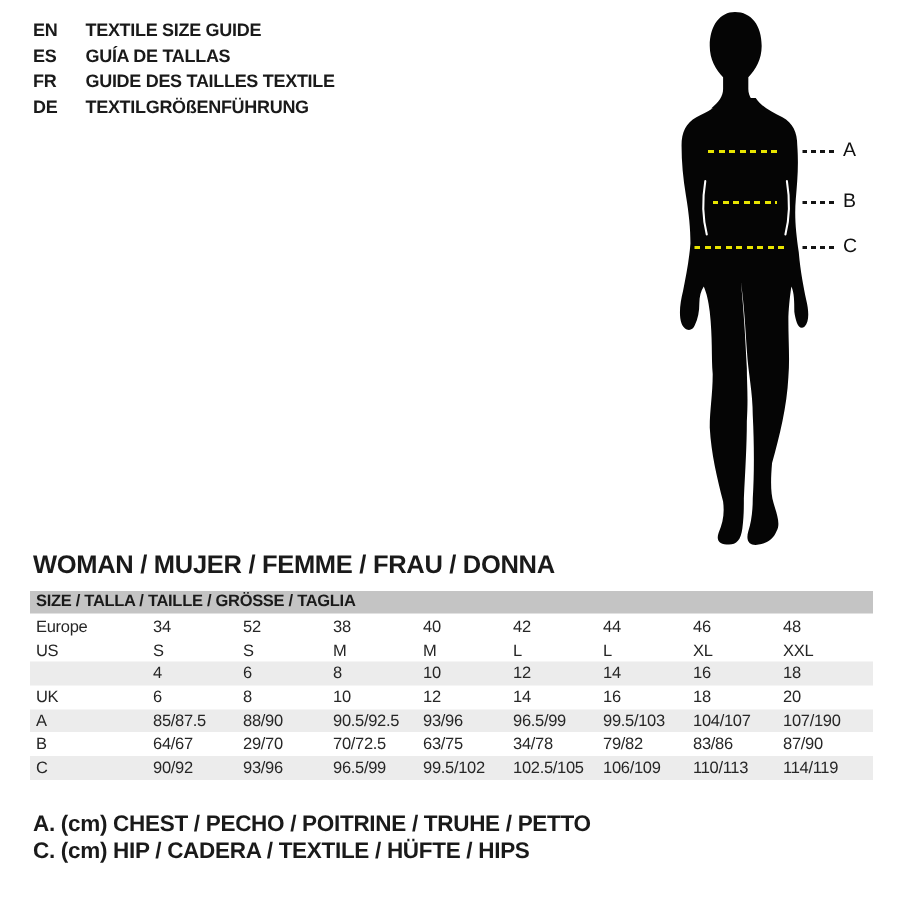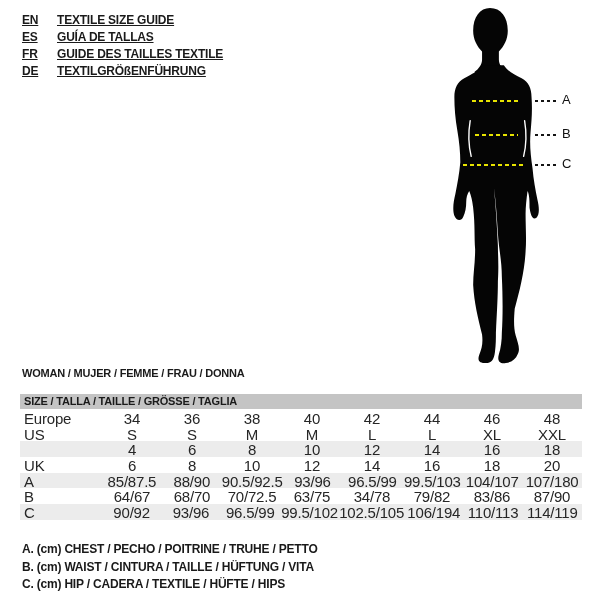--- a/index.html
+++ b/index.html
@@ -2,49 +2,49 @@
 <html><head>
 <meta charset="utf-8">
 <style>
   html,body{margin:0;padding:0;background:#ffffff;}
   #page{position:relative;width:600px;height:600px;background:#ffffff;overflow:hidden;
         font-family:"Liberation Sans","DejaVu Sans",sans-serif;color:#1a1a1a;}
 
   
   .lang-list{position:absolute;left:22px;top:12px;}
   .lang-row{display:grid;grid-template-columns:35px auto;line-height:17px;
-            font-size:12px;font-weight:bold;letter-spacing:-0.2px;white-space:nowrap;text-decoration:underline;}
+            font-size:12px;font-weight:bold;letter-spacing:-0.2px;white-space:nowrap;}
 
   
   .figure-area{position:absolute;left:0;top:0;width:600px;height:372px;}
   .silhouette{position:absolute;left:428px;top:4px;width:120px;height:366px;}
   .dash-yellow{position:absolute;height:2px;
       background:repeating-linear-gradient(to right,#e8e400 0 4px,transparent 4px 7px);}
   .dash-black{position:absolute;height:2px;width:23px;left:535px;
       background:repeating-linear-gradient(to right,#141414 0 3px,transparent 3px 6px);}
   .marker-label{position:absolute;left:562px;font-size:13px;color:#111;}
 
   
-  .gender-title{position:absolute;left:22px;top:367px;font-size:11px;font-weight:bold;
+  .gender-title{position:absolute;left:22px;top:367px;font-size:17px;font-weight:bold;
                 letter-spacing:-0.2px;white-space:nowrap;}
 
   
   .size-table{position:absolute;left:20px;top:394px;width:562px;}
   .table-header{height:15px;line-height:15px;background:#c4c4c4;font-size:11px;
                 font-weight:bold;padding-left:4px;letter-spacing:-0.2px;}
   .table-body{margin-top:1px;}
   .t-row{display:grid;grid-template-columns:82px repeat(8,1fr);height:15.7px;
-         align-items:center;font-size:15px;color:#262626;letter-spacing:-0.2px;}
+         align-items:center;font-size:11px;color:#262626;letter-spacing:-0.2px;}
   .t-row.shaded{background:#ececec;}
   .t-label{padding-left:4px;text-align:left;}
-  .t-cell{text-align:center;}
+  .t-cell{}
 
   
   .legend{position:absolute;left:22px;top:541px;}
-  .legend-row{font-size:12px;font-weight:bold;line-height:17.5px;letter-spacing:-0.2px;
+  .legend-row{font-size:15px;font-weight:bold;line-height:17.5px;letter-spacing:-0.2px;
               white-space:nowrap;}
 </style>
 </head>
 <body>
 
 <div id="page">
 
   <div class="lang-list">
       <div class="lang-row">
         <span>EN</span>
@@ -98,21 +98,21 @@
   </div>
 
   <div class="gender-title">WOMAN / MUJER / FEMME / FRAU / DONNA</div>
 
   <div class="size-table">
     <div class="table-header">SIZE / TALLA / TAILLE / GRÖSSE / TAGLIA</div>
     <div class="table-body">
         <div class="t-row">
           <span class="t-label">Europe</span>
           <span class="t-cell">34</span>
-          <span class="t-cell">36</span>
+          <span class="t-cell">52</span>
           <span class="t-cell">38</span>
           <span class="t-cell">40</span>
           <span class="t-cell">42</span>
           <span class="t-cell">44</span>
           <span class="t-cell">46</span>
           <span class="t-cell">48</span>
         </div>
         <div class="t-row">
           <span class="t-label">US</span>
           <span class="t-cell">S</span>
@@ -148,46 +148,45 @@
         </div>
         <div class="t-row shaded">
           <span class="t-label">A</span>
           <span class="t-cell">85/87.5</span>
           <span class="t-cell">88/90</span>
           <span class="t-cell">90.5/92.5</span>
           <span class="t-cell">93/96</span>
           <span class="t-cell">96.5/99</span>
           <span class="t-cell">99.5/103</span>
           <span class="t-cell">104/107</span>
-          <span class="t-cell">107/180</span>
+          <span class="t-cell">107/190</span>
         </div>
         <div class="t-row">
           <span class="t-label">B</span>
           <span class="t-cell">64/67</span>
-          <span class="t-cell">68/70</span>
+          <span class="t-cell">29/70</span>
           <span class="t-cell">70/72.5</span>
           <span class="t-cell">63/75</span>
           <span class="t-cell">34/78</span>
           <span class="t-cell">79/82</span>
           <span class="t-cell">83/86</span>
           <span class="t-cell">87/90</span>
         </div>
         <div class="t-row shaded">
           <span class="t-label">C</span>
           <span class="t-cell">90/92</span>
           <span class="t-cell">93/96</span>
           <span class="t-cell">96.5/99</span>
           <span class="t-cell">99.5/102</span>
           <span class="t-cell">102.5/105</span>
-          <span class="t-cell">106/194</span>
+          <span class="t-cell">106/109</span>
           <span class="t-cell">110/113</span>
           <span class="t-cell">114/119</span>
         </div>
       </div>
   </div>
 
   <div class="legend">
       <div class="legend-row">A. (cm) CHEST / PECHO / POITRINE / TRUHE / PETTO</div>
-      <div class="legend-row">B. (cm) WAIST / CINTURA / TAILLE / HÜFTUNG / VITA</div>
       <div class="legend-row">C. (cm) HIP / CADERA / TEXTILE / HÜFTE / HIPS</div>
     </div>
 
 </div>
 
 </body></html>

